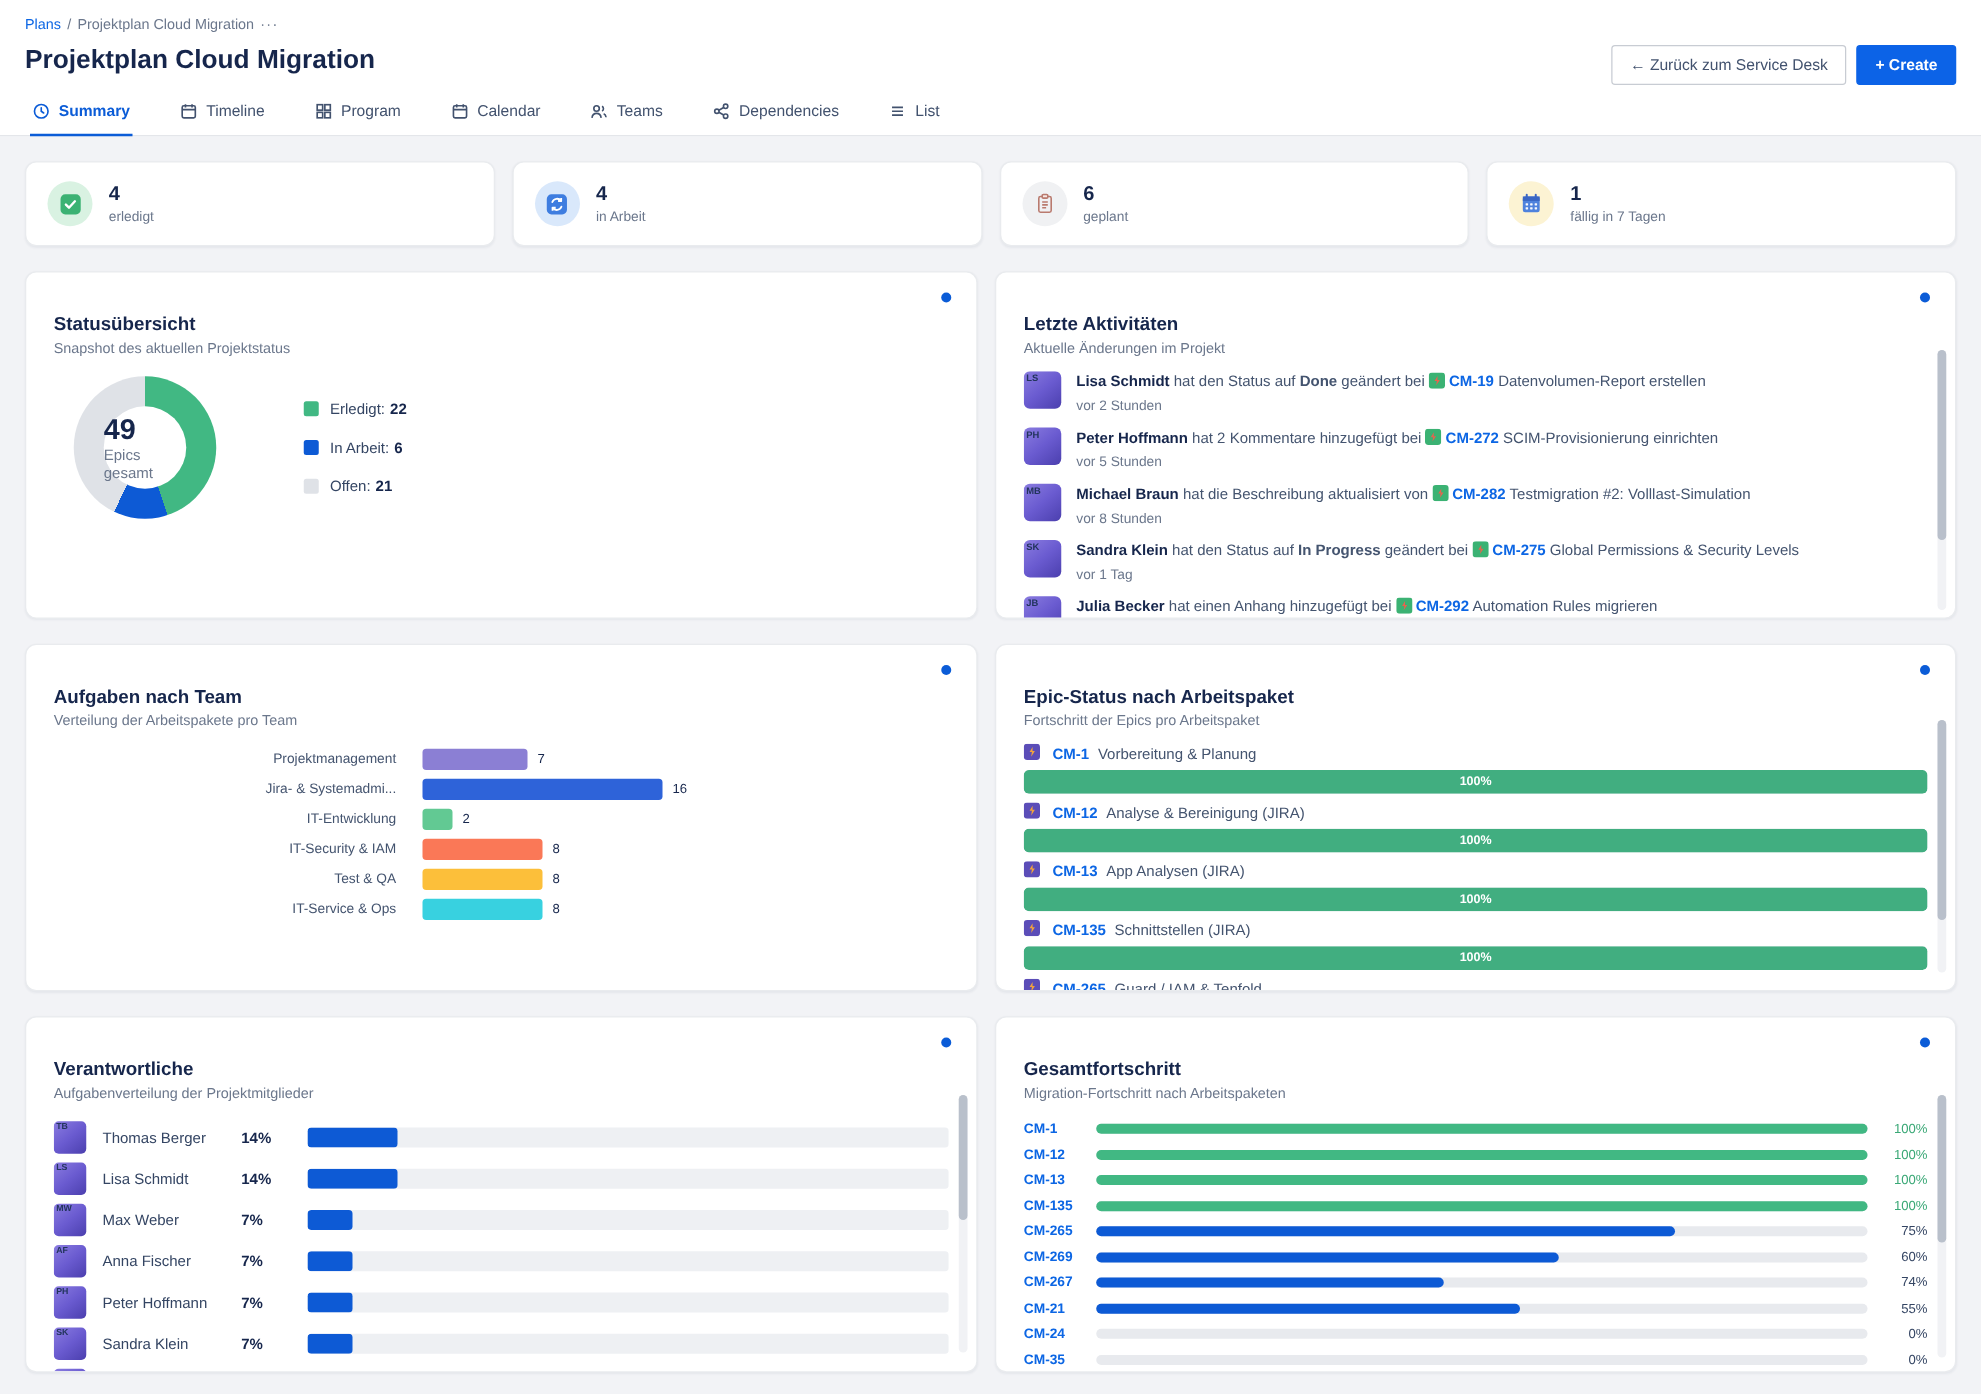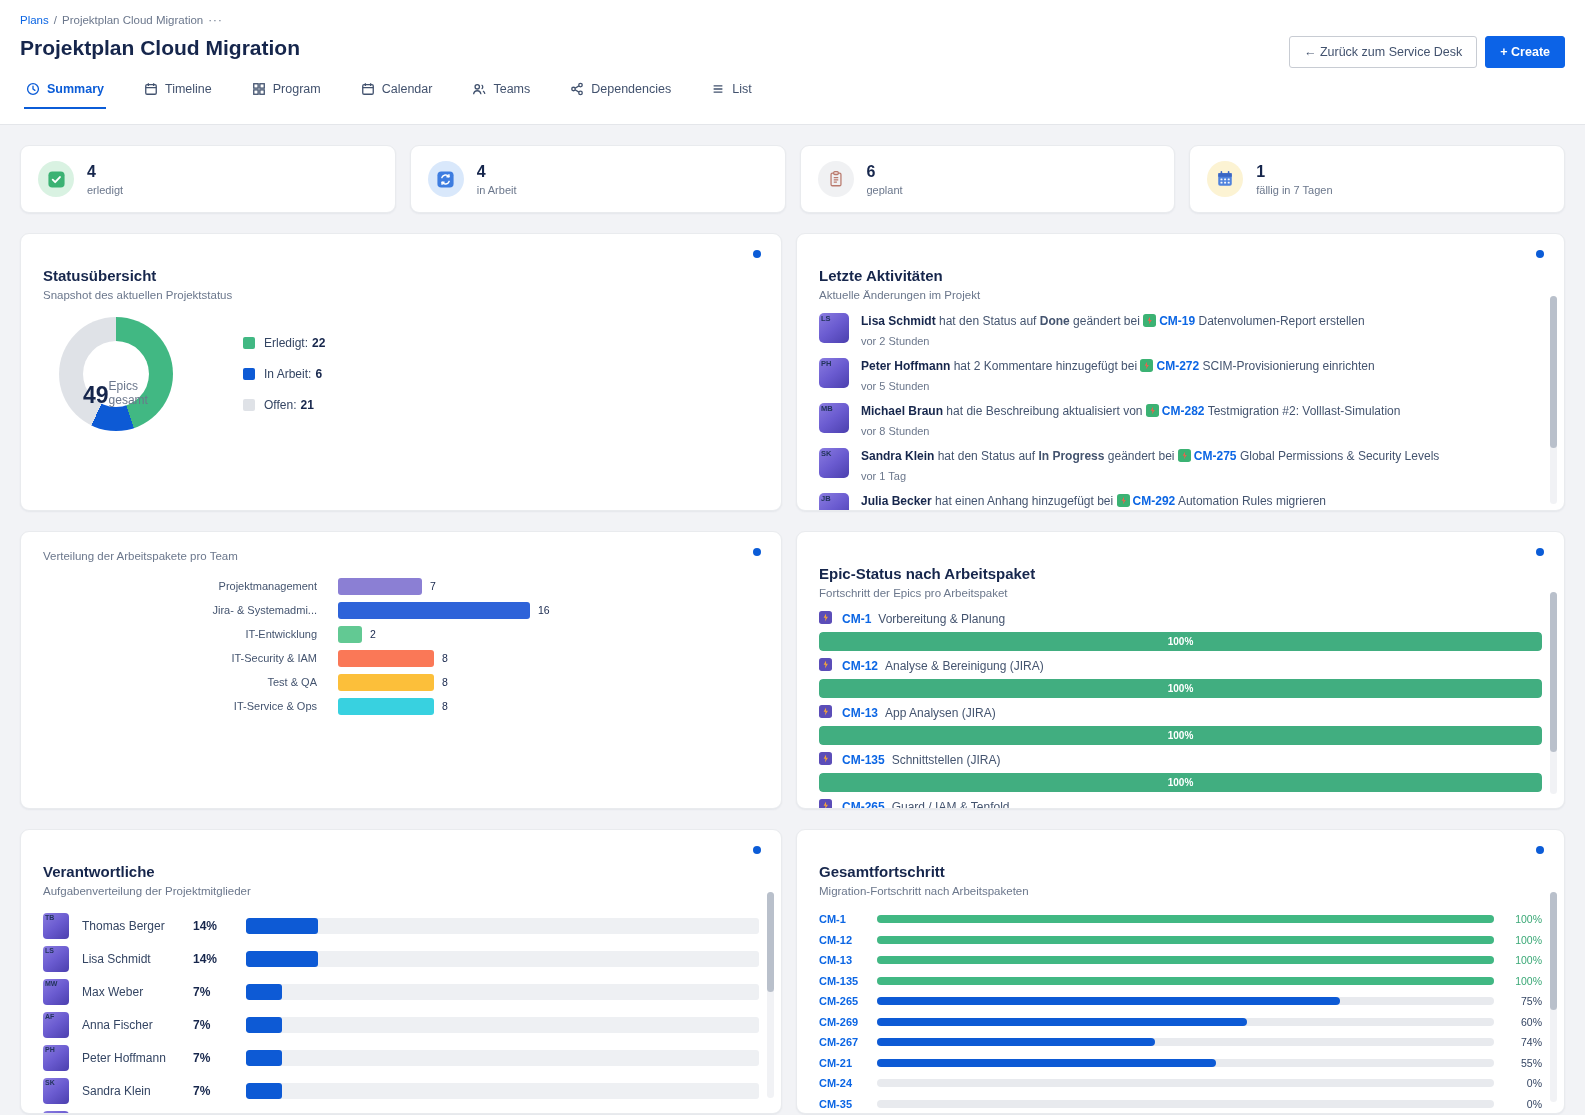--- a/index.html
+++ b/index.html
@@ -1,21 +1,21 @@
 <!DOCTYPE html>
 <html><head>
 <meta charset="utf-8">
 <style>
   html,body{margin:0;padding:0;width:1585px;height:1115px;overflow:hidden;background:#f2f3f6;
     font-family:"Liberation Sans",sans-serif;color:#172b4d;}
   *{box-sizing:border-box;}
   a{text-decoration:none;}
 
   
-  .header{background:#fff;padding:14px 20px 16px;border-bottom:1px solid #e4e6ea;}
+  .header{background:#fff;padding:14px 20px 0;border-bottom:1px solid #e4e6ea;}
   .breadcrumb{font-size:11.5px;color:#6b778c;margin-bottom:10px;display:flex;gap:5px;align-items:center;}
   .breadcrumb a{color:#0c66e4;cursor:pointer;}
   .breadcrumb .more{letter-spacing:1px;cursor:pointer;}
   .titlebar{display:flex;justify-content:space-between;align-items:flex-start;}
   h1{font-size:21px;margin:0 0 12px;color:#16264c;font-weight:bold;}
   .actions{display:flex;gap:8px;}
   .btn{font-family:inherit;font-size:12.5px;border-radius:3px;padding:8px 14px;cursor:pointer;}
   .btn.secondary{background:#fff;border:1px solid #c8ccd3;color:#42526e;}
   .btn.primary{background:#0c63e7;border:1px solid #0c63e7;color:#fff;font-weight:bold;}
   .tabs{display:flex;gap:36px;padding:2px 4px 0;}
@@ -38,21 +38,21 @@
     box-shadow:0 1px 2px rgba(9,30,66,.06);padding:18px 22px;overflow:hidden;}
   .card.r1{height:278px;} .card.r2{height:278px;} .card.r3{height:285px;}
   .card h3{font-size:15px;margin:15px 0 5px;color:#16264c;}
   .sub{font-size:11.5px;color:#6b778c;margin:0 0 12px;}
   .dot{position:absolute;top:16px;right:20px;width:8px;height:8px;border-radius:50%;background:#0b5cd7;}
 
   
   .status-body{display:flex;align-items:center;margin-top:16px;}
   .donut{width:114px;height:114px;border-radius:50%;position:relative;margin-left:16px;flex:none;}
   .donut-hole{position:absolute;inset:24px;background:#fff;border-radius:50%;display:flex;
-    align-items:flex-end;justify-content:center;}
+    flex-direction:column;align-items:flex-start;justify-content:center;}
   .donut-val{font-size:23px;font-weight:bold;color:#16264c;line-height:24px;}
   .donut-lab{font-size:12px;color:#6b778c;margin-top:2px;}
   .legend{margin-left:70px;display:flex;flex-direction:column;gap:17px;}
   .lrow{display:flex;align-items:center;font-size:12px;color:#344563;text-align:center;}
   .lsq{width:12px;height:12px;border-radius:2px;margin-right:9px;flex:none;}
   .lrow b{color:#16264c;margin-left:4px;}
 
   
   .alist{height:218px;overflow:hidden;}
   .arow{display:flex;gap:12px;margin-bottom:11px;}
@@ -358,20 +358,21 @@
             </div>
           </div>
         </div>
       <div class="sbar" style="top:62px;height:208px;right:7px;">
         <div class="sthumb" style="top:0;height:152px;"></div>
       </div>
     </section>
 
     <section class="card r2">
       <span class="dot"></span>
+      <h3>Aufgaben nach Team</h3>
       <p class="sub">Verteilung der Arbeitspakete pro Team</p>
       <div class="tchart" id="tchart">
           <div class="trow">
             <span class="tlabel">Projektmanagement</span>
             <span class="tbar" style="width: 84px; background: rgb(139, 127, 212);"></span>
             <span class="tval">7</span>
           </div>
           <div class="trow">
             <span class="tlabel">Jira- &amp; Systemadmi...</span>
             <span class="tbar" style="width: 192px; background: rgb(46, 99, 217);"></span>

